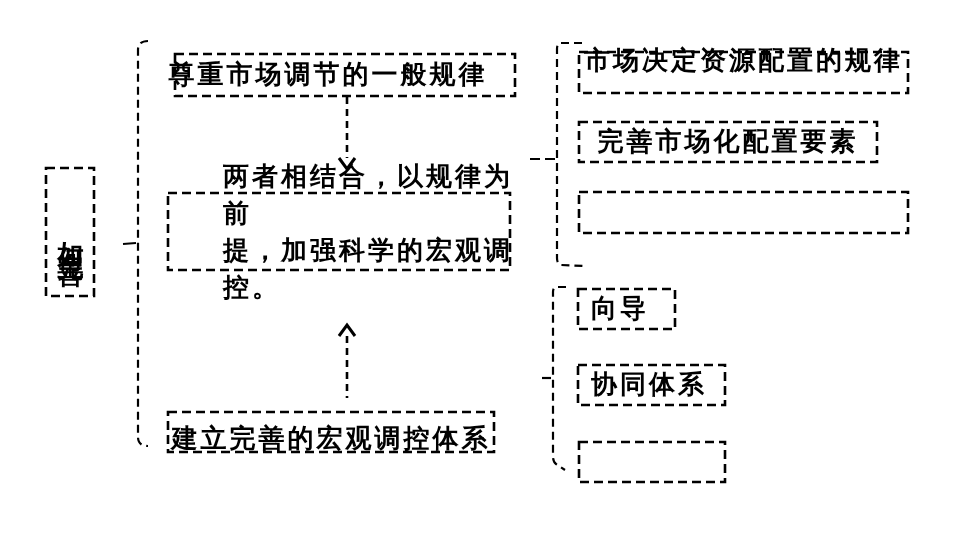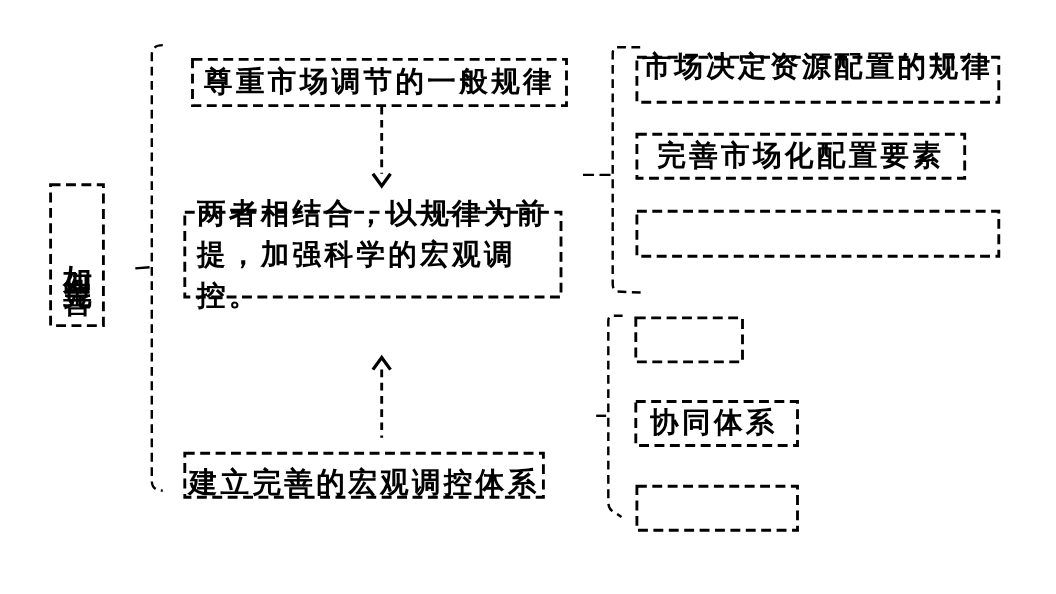--- a/index.html
+++ b/index.html
@@ -10,25 +10,25 @@
   }
   .overlay{position:absolute;left:0;top:0;width:960px;height:540px;}
   .box{
     position:absolute;display:flex;align-items:center;justify-content:center;
     font-size:26px;letter-spacing:3px;white-space:nowrap;line-height:1;
   }
   .box.left-align{justify-content:flex-start;padding-left:13px;}
   
   .pos-root{left:46px;top:168px;width:48px;height:128px;}
   .pos-root span{writing-mode:vertical-rl;letter-spacing:6px;}
-  .pos-a{left:175px;top:54px;width:340px;height:42px;text-align:right;}
+  .pos-a{left:158px;top:54px;width:340px;height:42px;text-align:right;}
   .pos-b{left:168px;top:193px;width:342px;height:77px;
          flex-direction:column;align-items:flex-start;justify-content:center;
          padding-left:11px;white-space:normal;}
-  .pos-b .line{display:block;line-height:37px;}
+  .pos-b .line{display:block;line-height:37px;margin-left:44px;}
   .pos-c{left:168px;top:412px;width:326px;height:40px;align-items:flex-end;}
   .pos-r1{left:579px;top:40px;width:329px;height:41px;}
   .pos-r2{left:579px;top:122px;width:298px;height:40px;}
   .pos-r3{left:579px;top:192px;width:329px;height:41px;}
   .pos-r4{left:578px;top:289px;width:97px;height:40px;}
   .pos-r5{left:578px;top:365px;width:147px;height:40px;}
   .pos-r6{left:579px;top:442px;width:146px;height:40px;}
   .stroke{stroke:#000;fill:none;}
 </style>
 </head>
@@ -82,17 +82,20 @@
     <span>建立完善的宏观调控体系</span>
   </div>
 
   <div class="box pos-r1">
     <span>市场决定资源配置的规律</span>
   </div>
   <div class="box pos-r2">
     <span>完善市场化配置要素</span>
   </div>
 
+  <div class="box pos-r4 left-align">
+    <span>向导</span>
+  </div>
   <div class="box pos-r5 left-align">
     <span>协同体系</span>
   </div>
 
 </div>
 
 </body></html>

